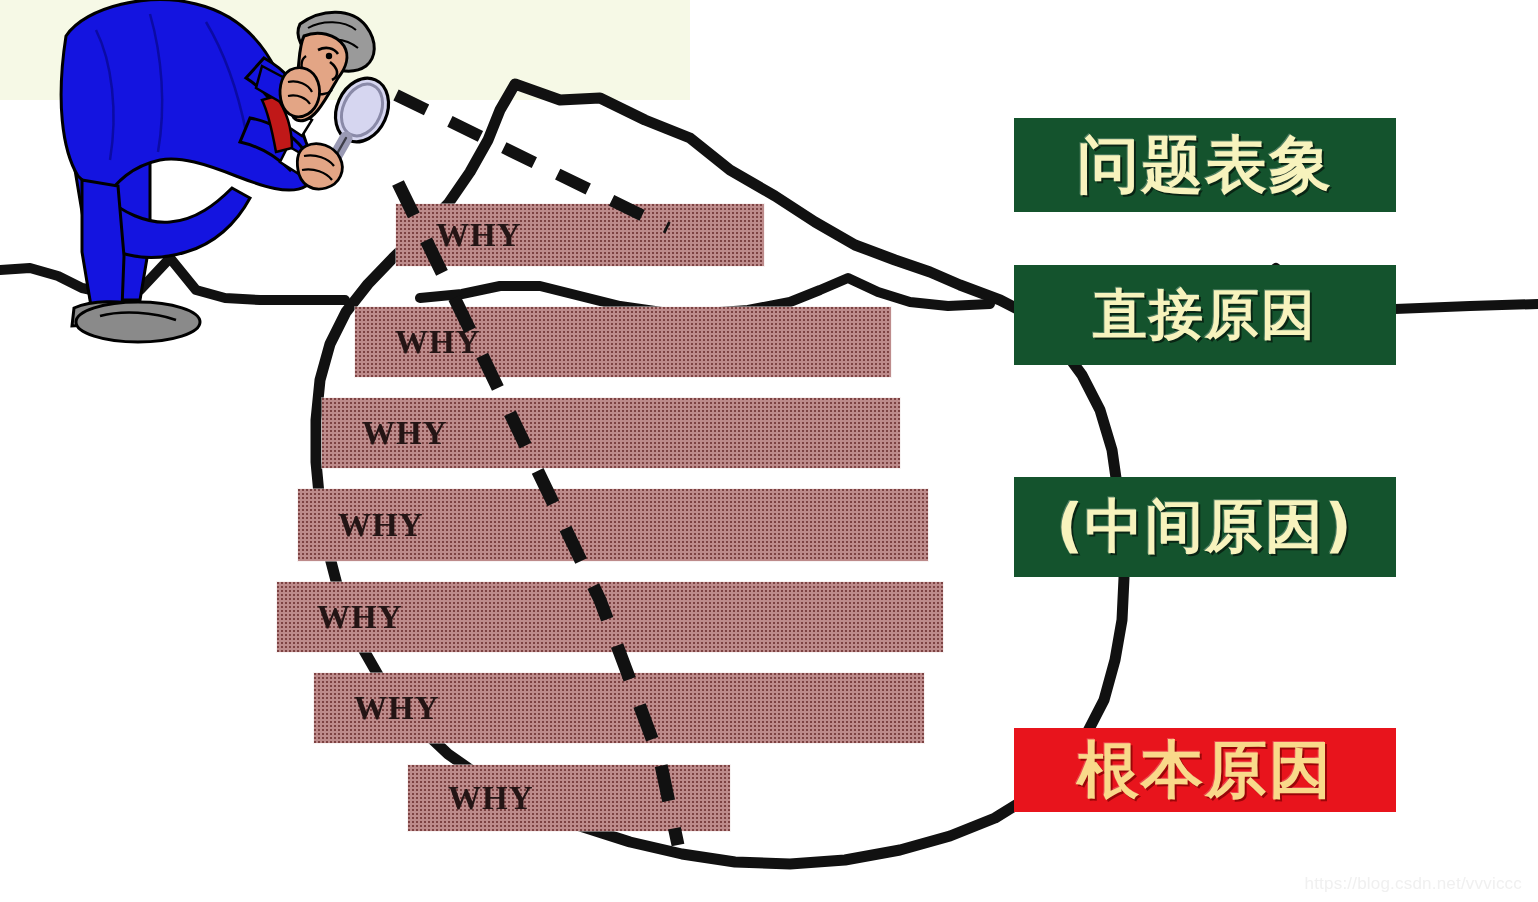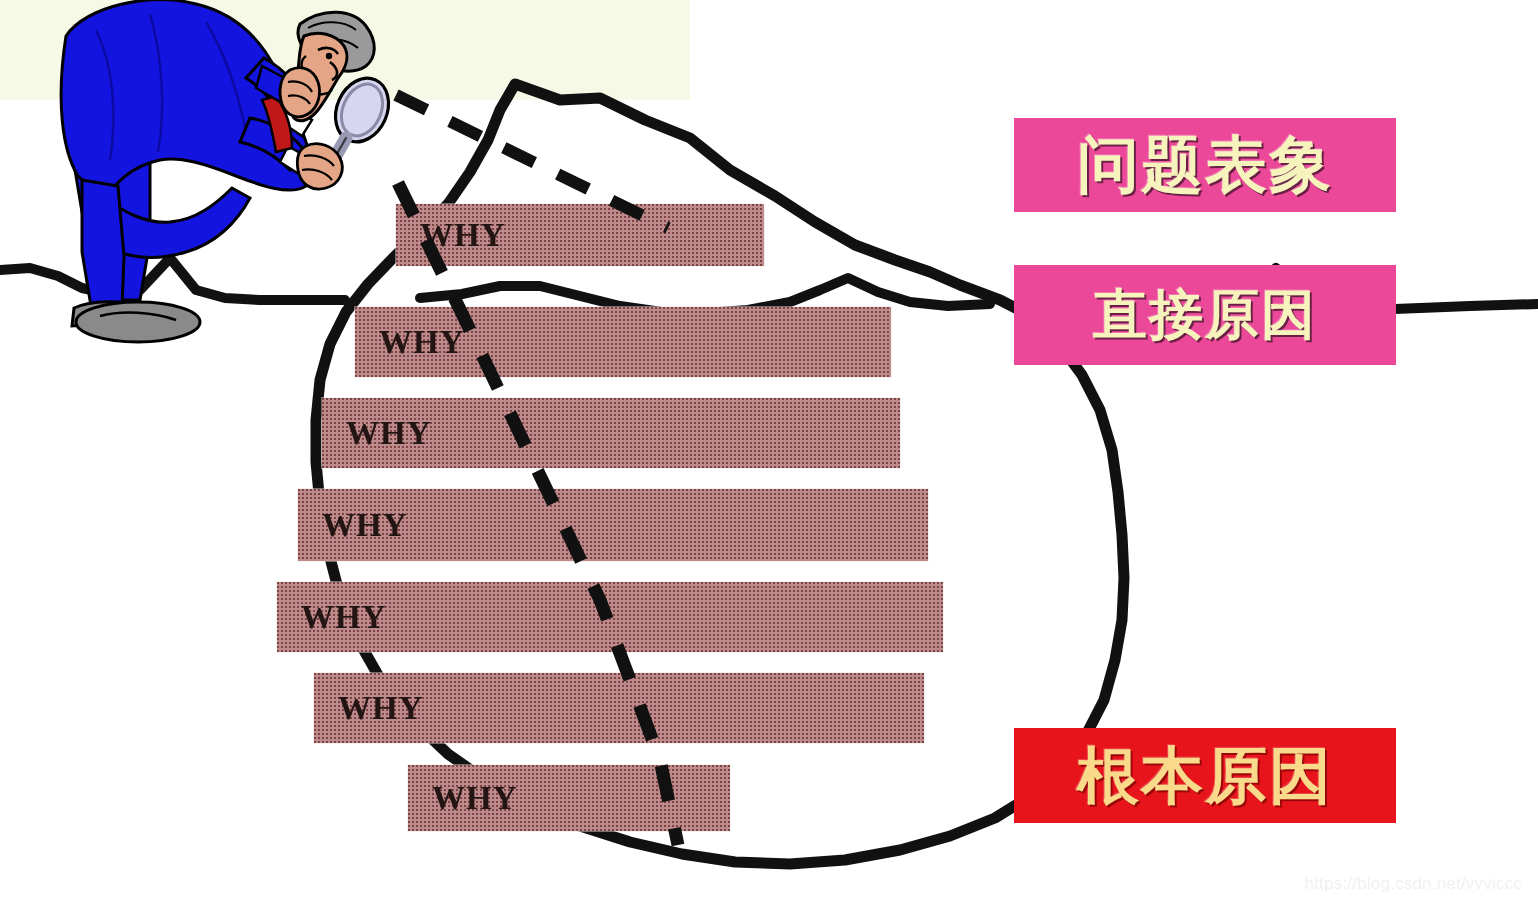--- a/index.html
+++ b/index.html
@@ -54,40 +54,40 @@
     display: flex;
     align-items: center;
     box-shadow: 0 0 0 1px rgba(240,228,228,0.45);
   }
   .why-bar .why-text {
     font-family: "Liberation Serif", "DejaVu Serif", serif;
     font-weight: 700;
     font-size: 33px;
     letter-spacing: 1px;
     color: #241515;
-    padding-left: 24px;
+    padding-left: 40px;
     line-height: 1;
     user-select: none;
   }
 
   
   .stage-label {
     position: absolute;
     z-index: 12;
     display: flex;
     align-items: center;
     justify-content: center;
     font-family: "DejaVu Sans", "Liberation Sans", sans-serif;
     font-weight: 700;
     letter-spacing: 2px;
     white-space: nowrap;
     box-sizing: border-box;
   }
   .stage-label.navy {
-    background: #ec4899;
+    background: #14532d;
     color: #f7f3bd;
     text-shadow:
        2px 2px 0 rgba(0,0,0,0.55),
       -1px -1px 0 rgba(255,255,255,0.25);
   }
   .stage-label.red {
     background: #e8141c;
     color: #f9d98a;
     text-shadow:
        2px 2px 0 rgba(120,0,0,0.7),
@@ -266,20 +266,23 @@
   </svg>
 
   <div class="stage-label navy" style="left:1014px; top:118px; width:382px; height:94px; font-size:62px;">
     <span>问题表象</span>
   </div>
 
   <div class="stage-label navy" style="left:1014px; top:265px; width:382px; height:100px; font-size:54px;">
     <span>直接原因</span>
   </div>
 
-
-  <div class="stage-label red" style="left:1014px; top:728px; width:382px; height:95px; font-size:62px;">
+  <div class="stage-label navy" style="left:1014px; top:477px; width:382px; height:100px; font-size:58px;">
+    <span>(中间原因)</span>
+  </div>
+
+  <div class="stage-label red" style="left:1014px; top:728px; width:382px; height:84px; font-size:62px;">
     <span>根本原因</span>
   </div>
 
   <div class="watermark">https://blog.csdn.net/vvviccc</div>
 
 </div>
 
 </body></html>

